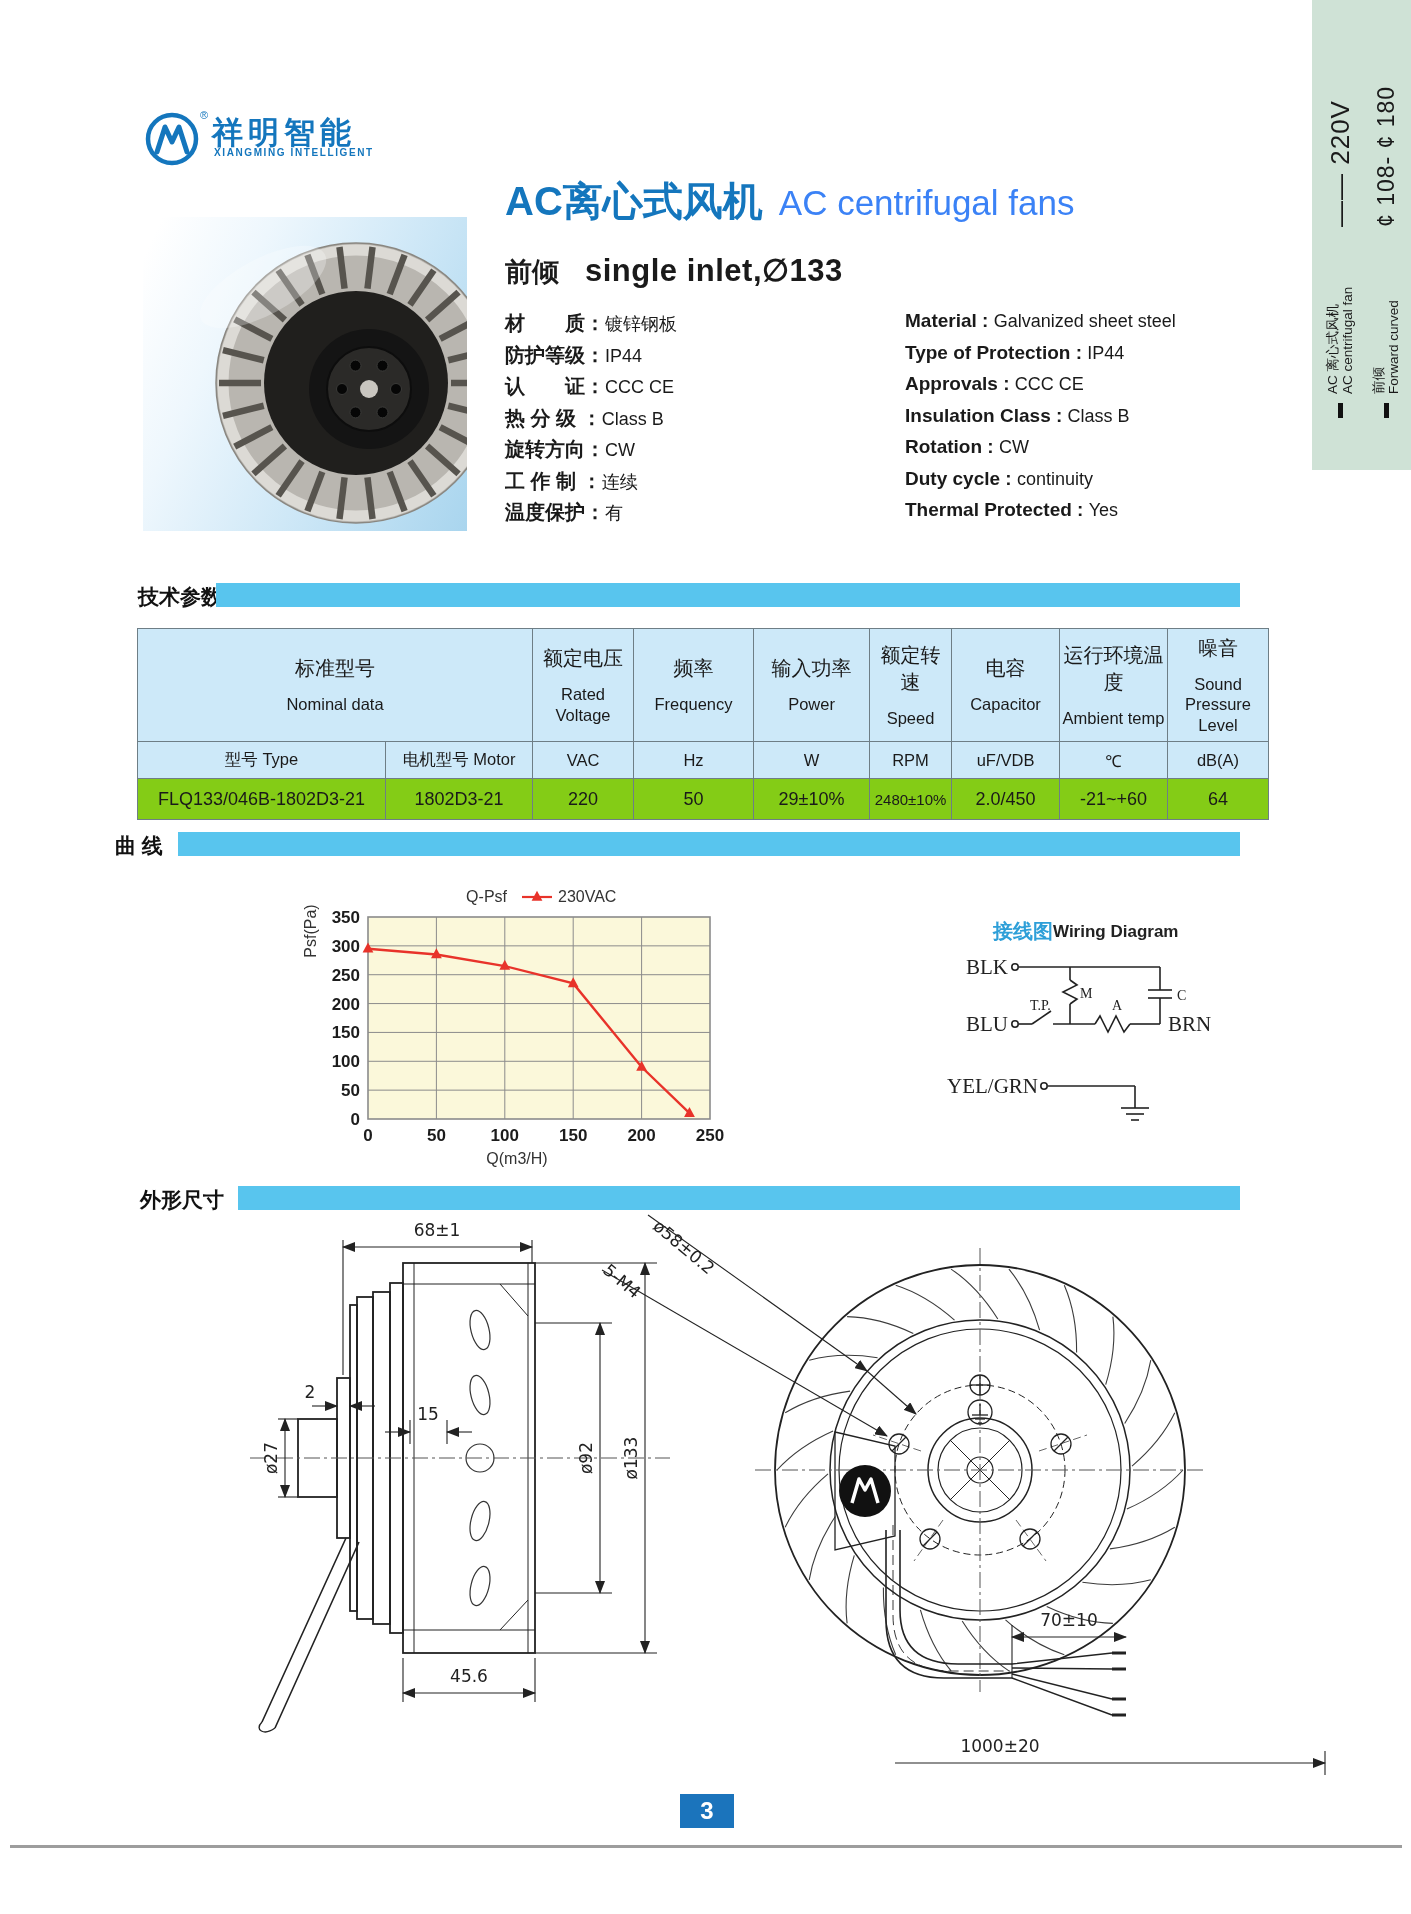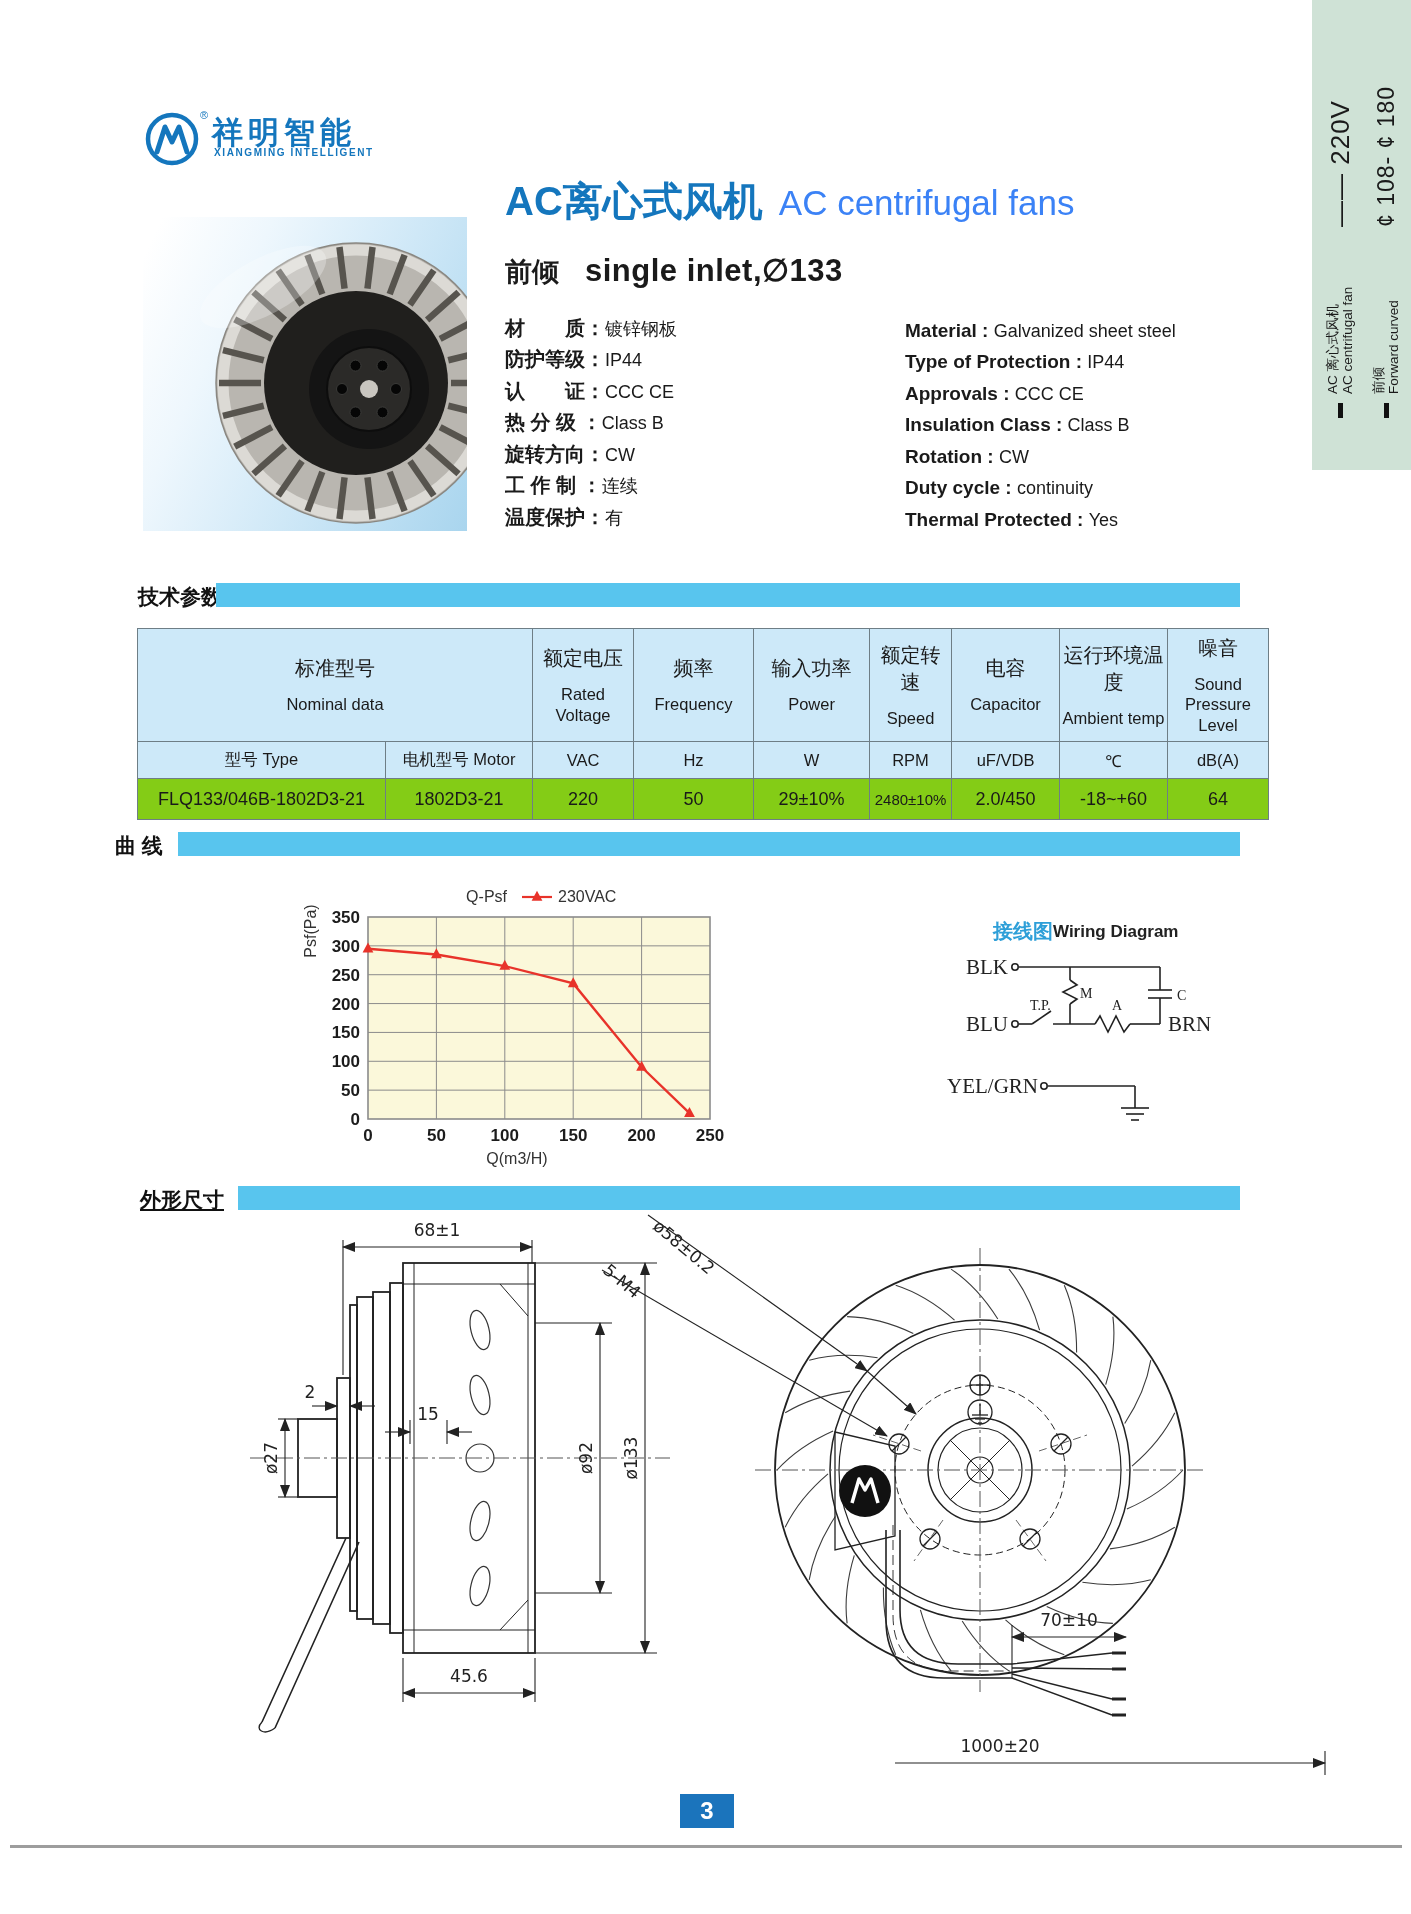--- a/index.html
+++ b/index.html
@@ -22,21 +22,21 @@
   .photo{position:absolute;left:143px;top:217px;width:324px;height:314px;
          background:linear-gradient(115deg,#ffffff 4%,#eef7fd 28%,#cfe8f7 60%,#a9d5ee 100%);overflow:hidden;}
   
   .title1{position:absolute;left:505px;top:174px;display:flex;align-items:baseline;gap:16px;}
   .title1 .zh{font-size:40px;font-weight:bold;color:#1476bd;}
   .title1 .en{font-size:35px;color:#3b82f6;}
   .title2{position:absolute;left:505px;top:252px;display:flex;align-items:baseline;gap:26px;}
   .title2 .zh{font-size:27px;font-weight:bold;}
   .title2 .en{font-size:31px;font-weight:bold;letter-spacing:.5px;}
   .specs{position:absolute;left:505px;top:310px;width:740px;}
-  .srow{display:flex;height:31.5px;align-items:flex-end;}
+  .srow{display:flex;height:31.5px;align-items:flex-start;}
   .zh-part{width:400px;font-size:20px;}
   .zh-part .zl{font-weight:bold;}
   .zh-part .zv{font-size:18px;}
   .en-part{font-size:19px;}
   .en-part .el{font-weight:bold;}
   .en-part .ev{font-size:18px;}
   
   .sec-title{position:absolute;font-size:21px;font-weight:bold;color:#111;}
   .sec-bar{position:absolute;background:#58c5ee;height:24px;}
   
@@ -244,21 +244,21 @@
       <td>dB(A)</td>
     </tr>
     <tr class="dr">
       <td>FLQ133/046B-1802D3-21</td>
       <td>1802D3-21</td>
       <td>220</td>
       <td>50</td>
       <td>29±10%</td>
       <td class="sm">2480±10%</td>
       <td>2.0/450</td>
-      <td>-18~+60</td>
+      <td>-21~+60</td>
       <td>64</td>
     </tr>
   </tbody>
     </table>
 
   <div class="sec-title" style="left:115px;top:832px;">曲  线</div>
   <div class="sec-bar" style="left:178px;top:832px;width:1062px;"></div>
 
   <svg id="chart-svg" class="abs" style="left:300px;top:875px;" width="450" height="300">
       <rect x="68" y="42" width="342" height="202" fill="#fbf8da" stroke="none"></rect>
@@ -333,21 +333,21 @@
     <text class="wl" x="88" y="54" text-anchor="end">BLK</text>
     <text class="wl" x="88" y="111" text-anchor="end">BLU</text>
     <text class="wl" x="118" y="173" text-anchor="end">YEL/GRN</text>
     <text class="wl" x="248" y="111">BRN</text>
     <text class="ws" x="110" y="90">T.P.</text>
     <text class="ws" x="160" y="78">M</text>
     <text class="ws" x="192" y="90">A</text>
     <text class="ws" x="257" y="80">C</text>
   </svg>
 
-  <div class="sec-title" style="left:140px;top:1186px;text-decoration:underline;">外形尺寸</div>
+  <div class="sec-title" style="left:140px;top:1186px;">外形尺寸</div>
   <div class="sec-bar" style="left:238px;top:1186px;width:1002px;"></div>
 
   <svg class="abs" style="left:250px;top:1170px;" width="1100" height="630">
     <defs>
       <marker id="mA" markerWidth="13" markerHeight="10" refX="12" refY="5" orient="auto-start-reverse" markerUnits="userSpaceOnUse">
         <path d="M0,0 L13,5 L0,10 Z" fill="#222"></path>
       </marker>
     </defs>
 
     <g fill="none" stroke="#222" stroke-width="1.8">

